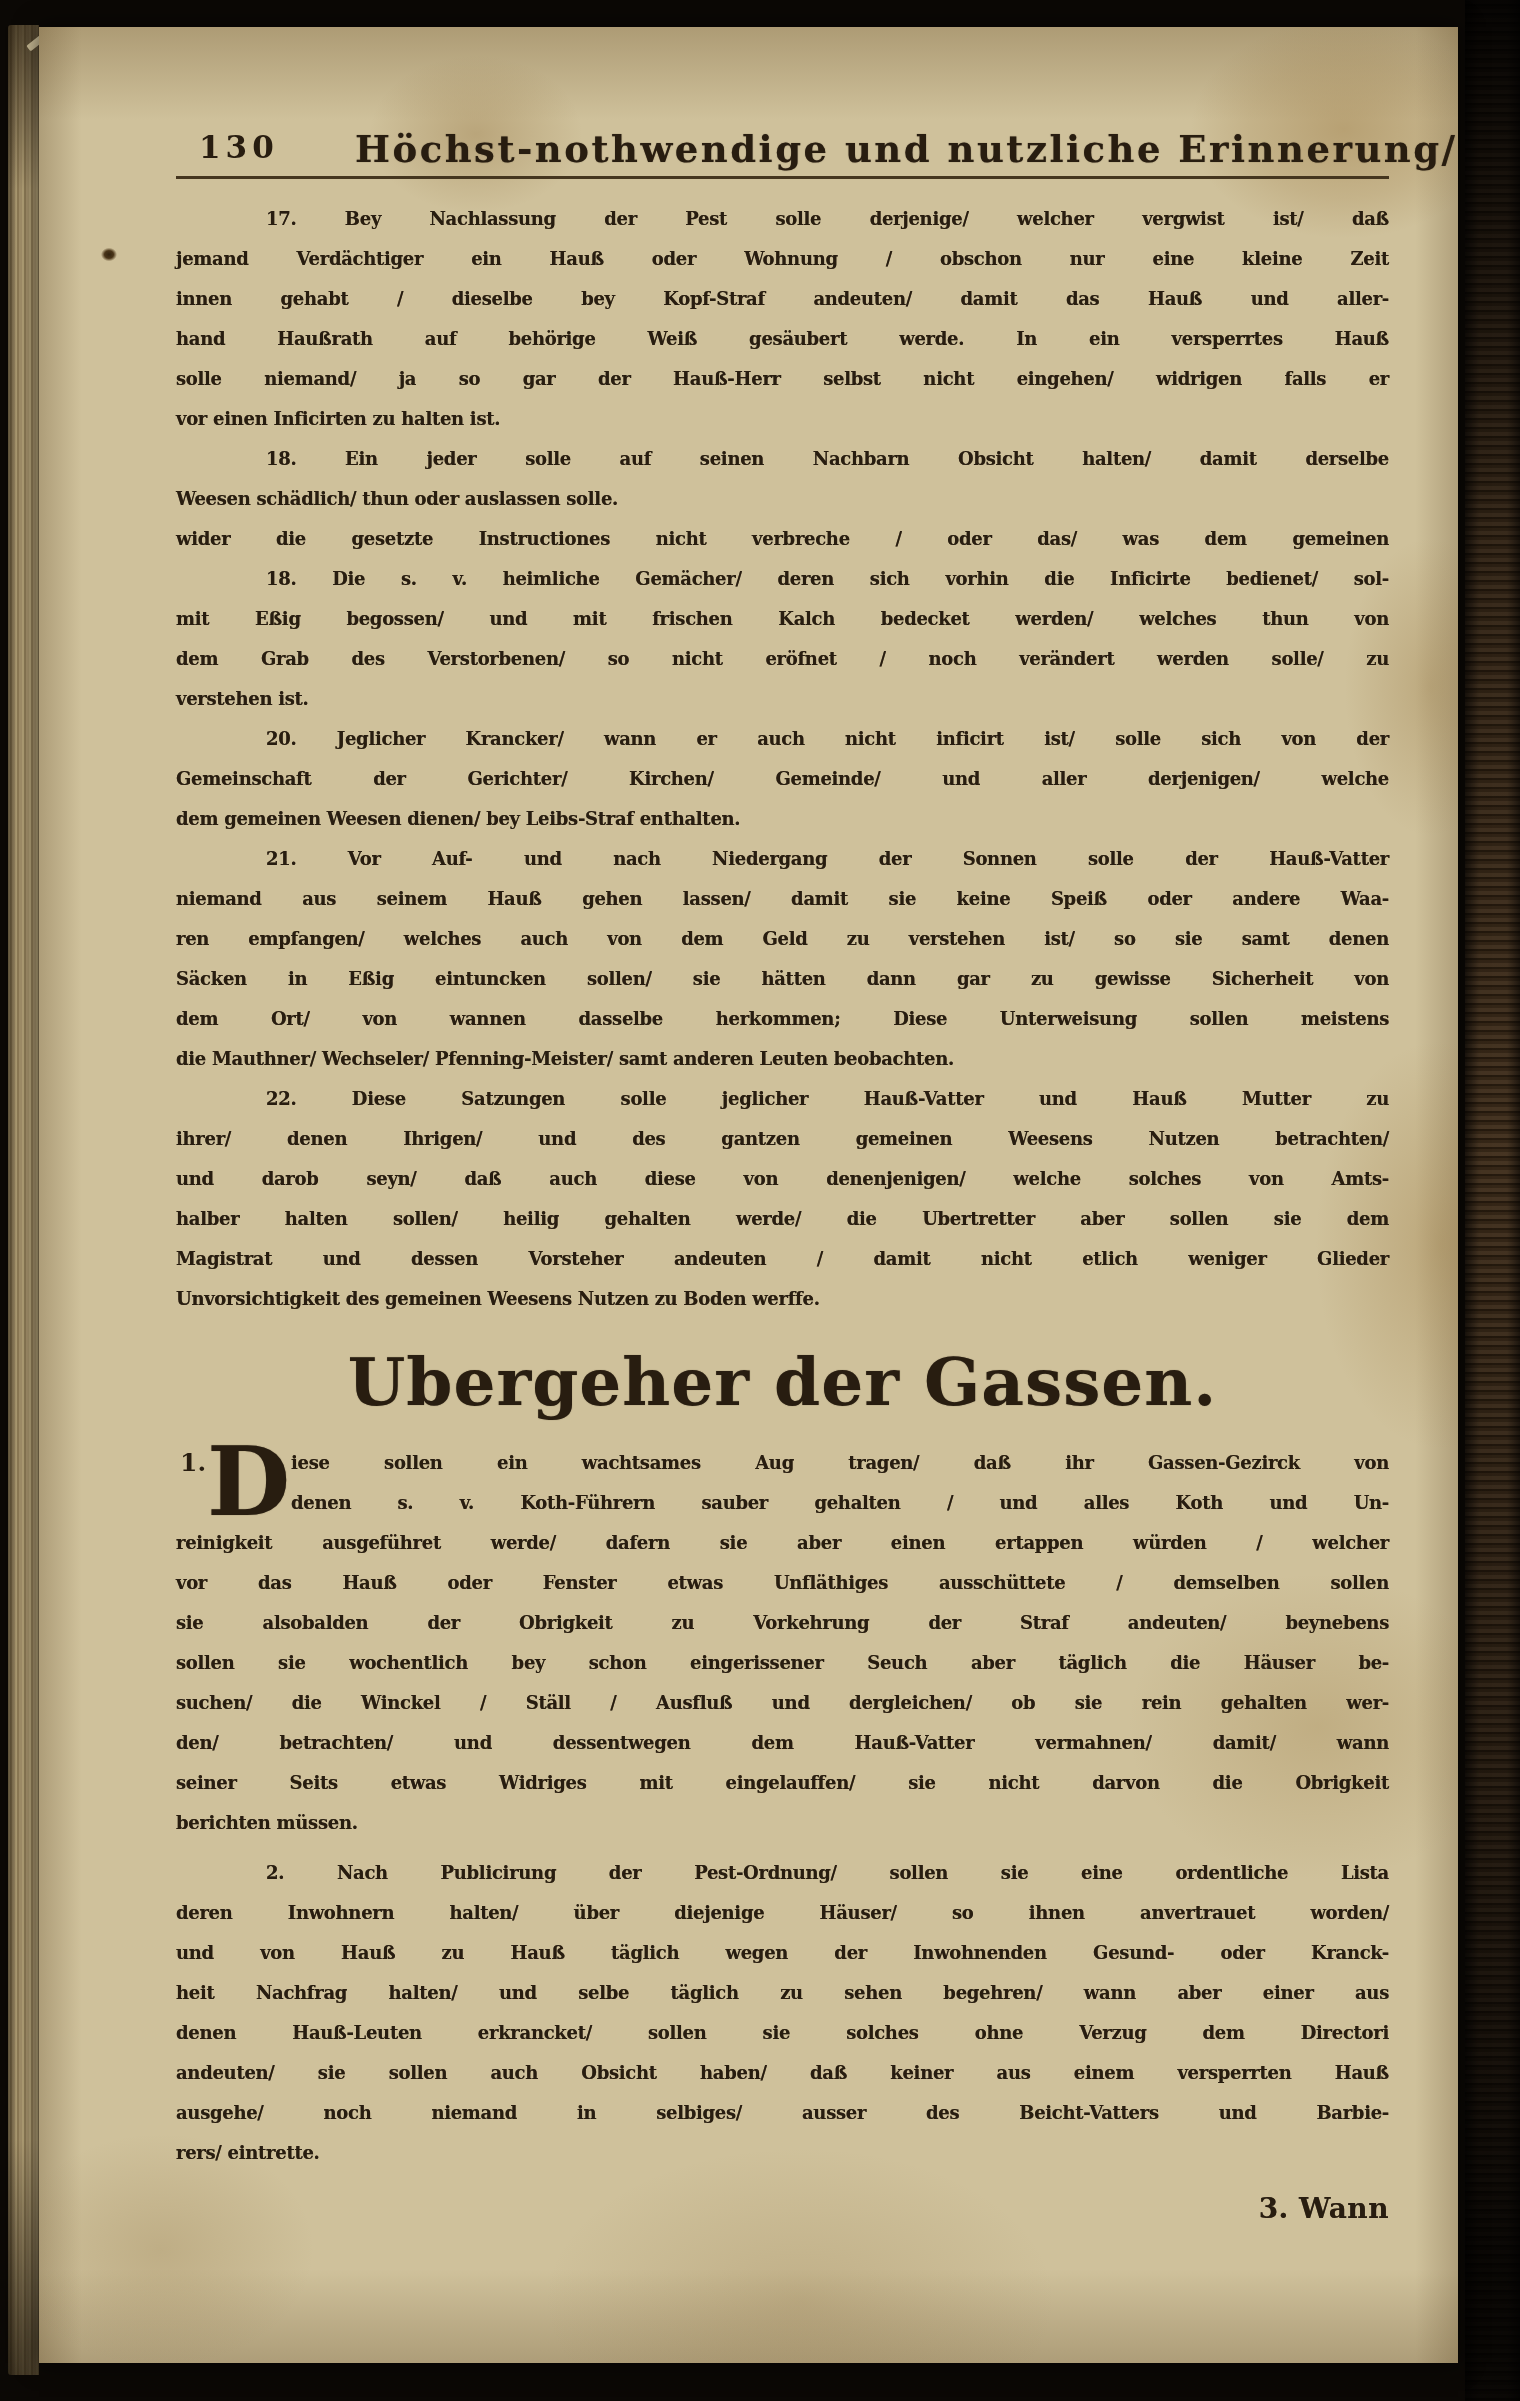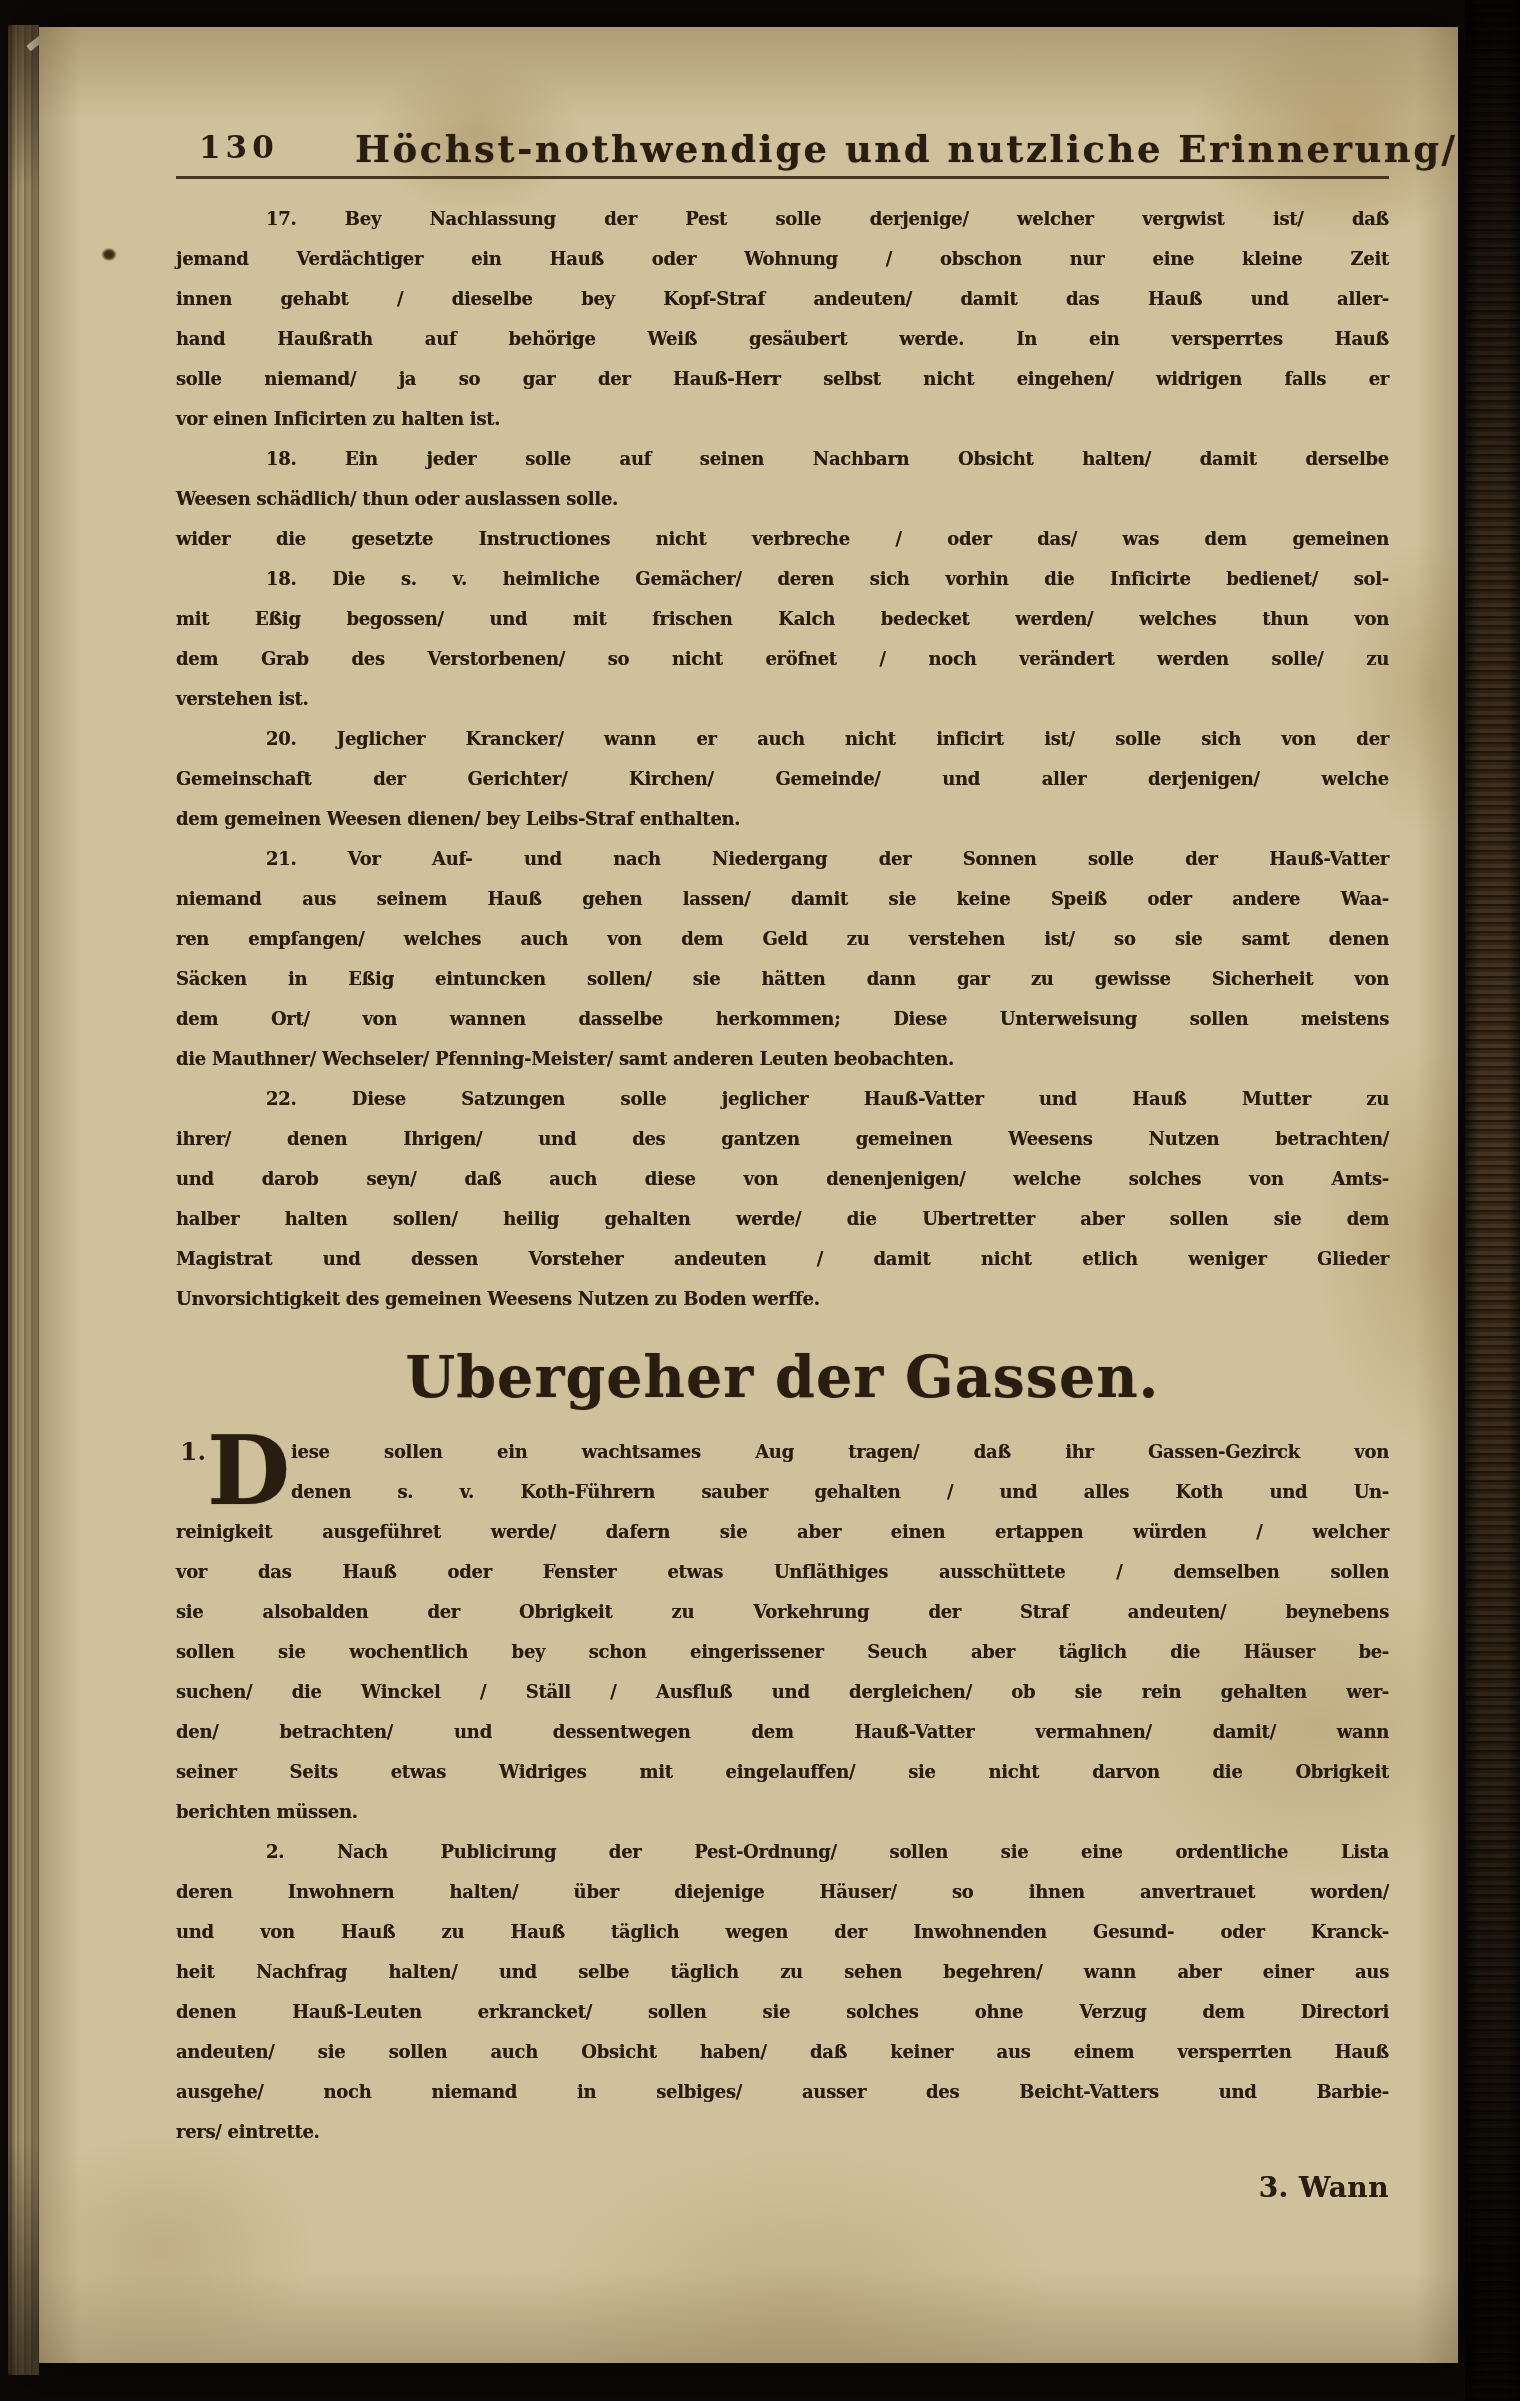--- a/index.html
+++ b/index.html
@@ -95,38 +95,38 @@
     font-weight: bold;
     letter-spacing: -0.3px;
     text-align: justify;
     text-align-last: justify;
     text-shadow: 0 0 0.5px rgba(40,28,14,0.6);
     white-space: normal;
   }
   .ln.first { text-indent: 90px; }
   .ln.last { text-align: left; text-align-last: left; }
   .section-heading {
-    font-size: 57px;
+    font-size: 66px;
     font-weight: bold;
     text-align: center;
     letter-spacing: 1px;
     margin: 24px 0 22px 0;
     text-shadow: 0 0 1px rgba(40,28,14,0.5);
   }
   .p-initial .num {
     position: absolute; left: 4px; top: 0;
     font-size: 25px; line-height: 40px; font-weight: bold;
   }
   .p-initial .dropcap {
     position: absolute; left: 31px; top: -4px;
     font-size: 96px; line-height: 85px; font-weight: bold;
     text-shadow: 0 0 1px rgba(40,28,14,0.55);
   }
   .p-initial .pad { padding-left: 115px; }
-  .para-2 { }
+  .para-2 { margin-top: 10px; }
   .catchword-row {
     margin-top: 19px;
     text-align: right;
   }
   .catchword {
     font-size: 28px; font-weight: bold;
     letter-spacing: 0.5px;
     text-shadow: 0 0 0.5px rgba(40,28,14,0.6);
   }
 </style>

